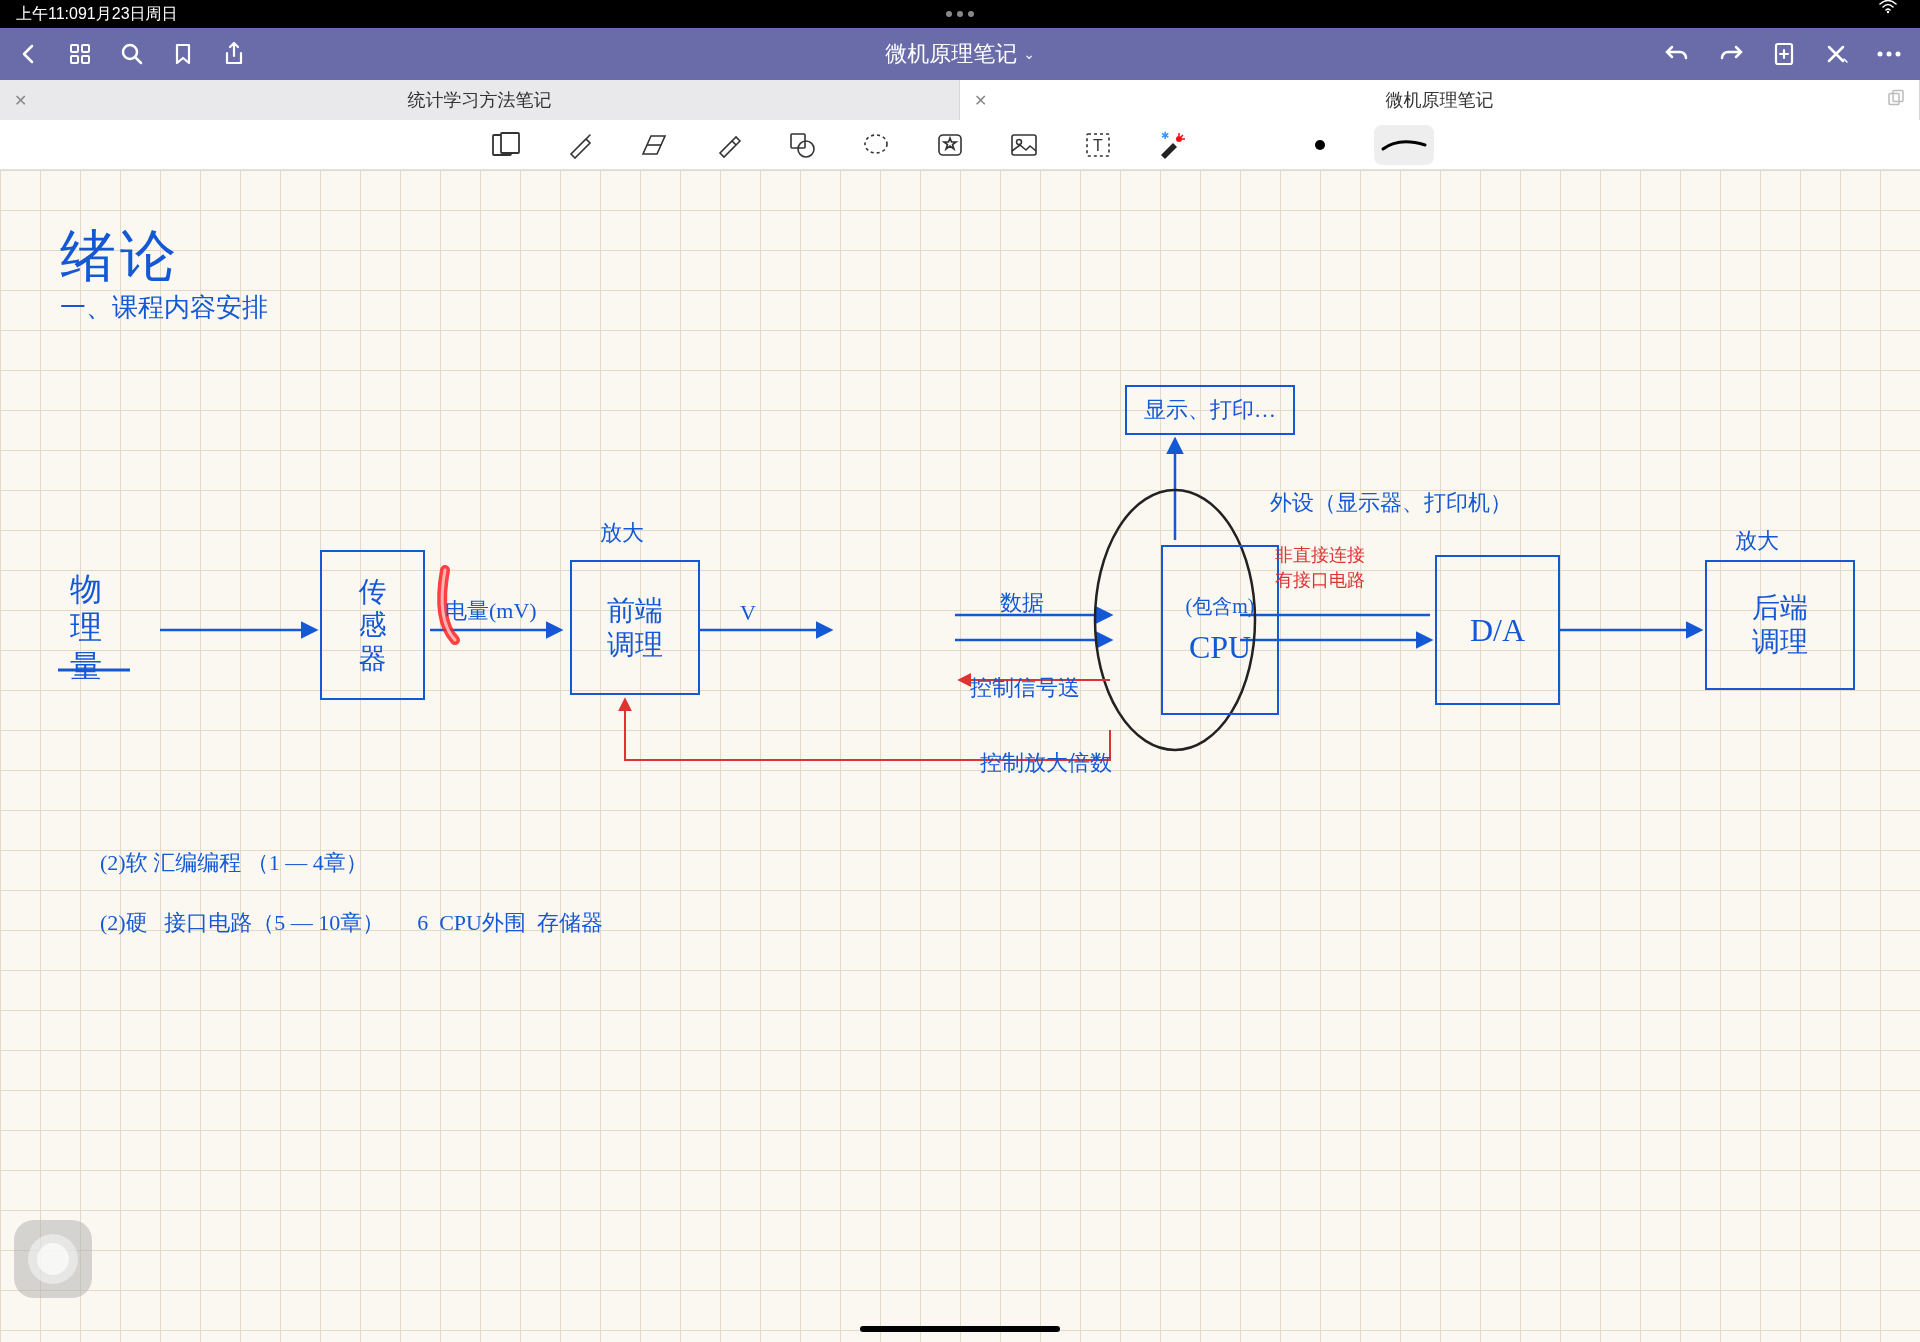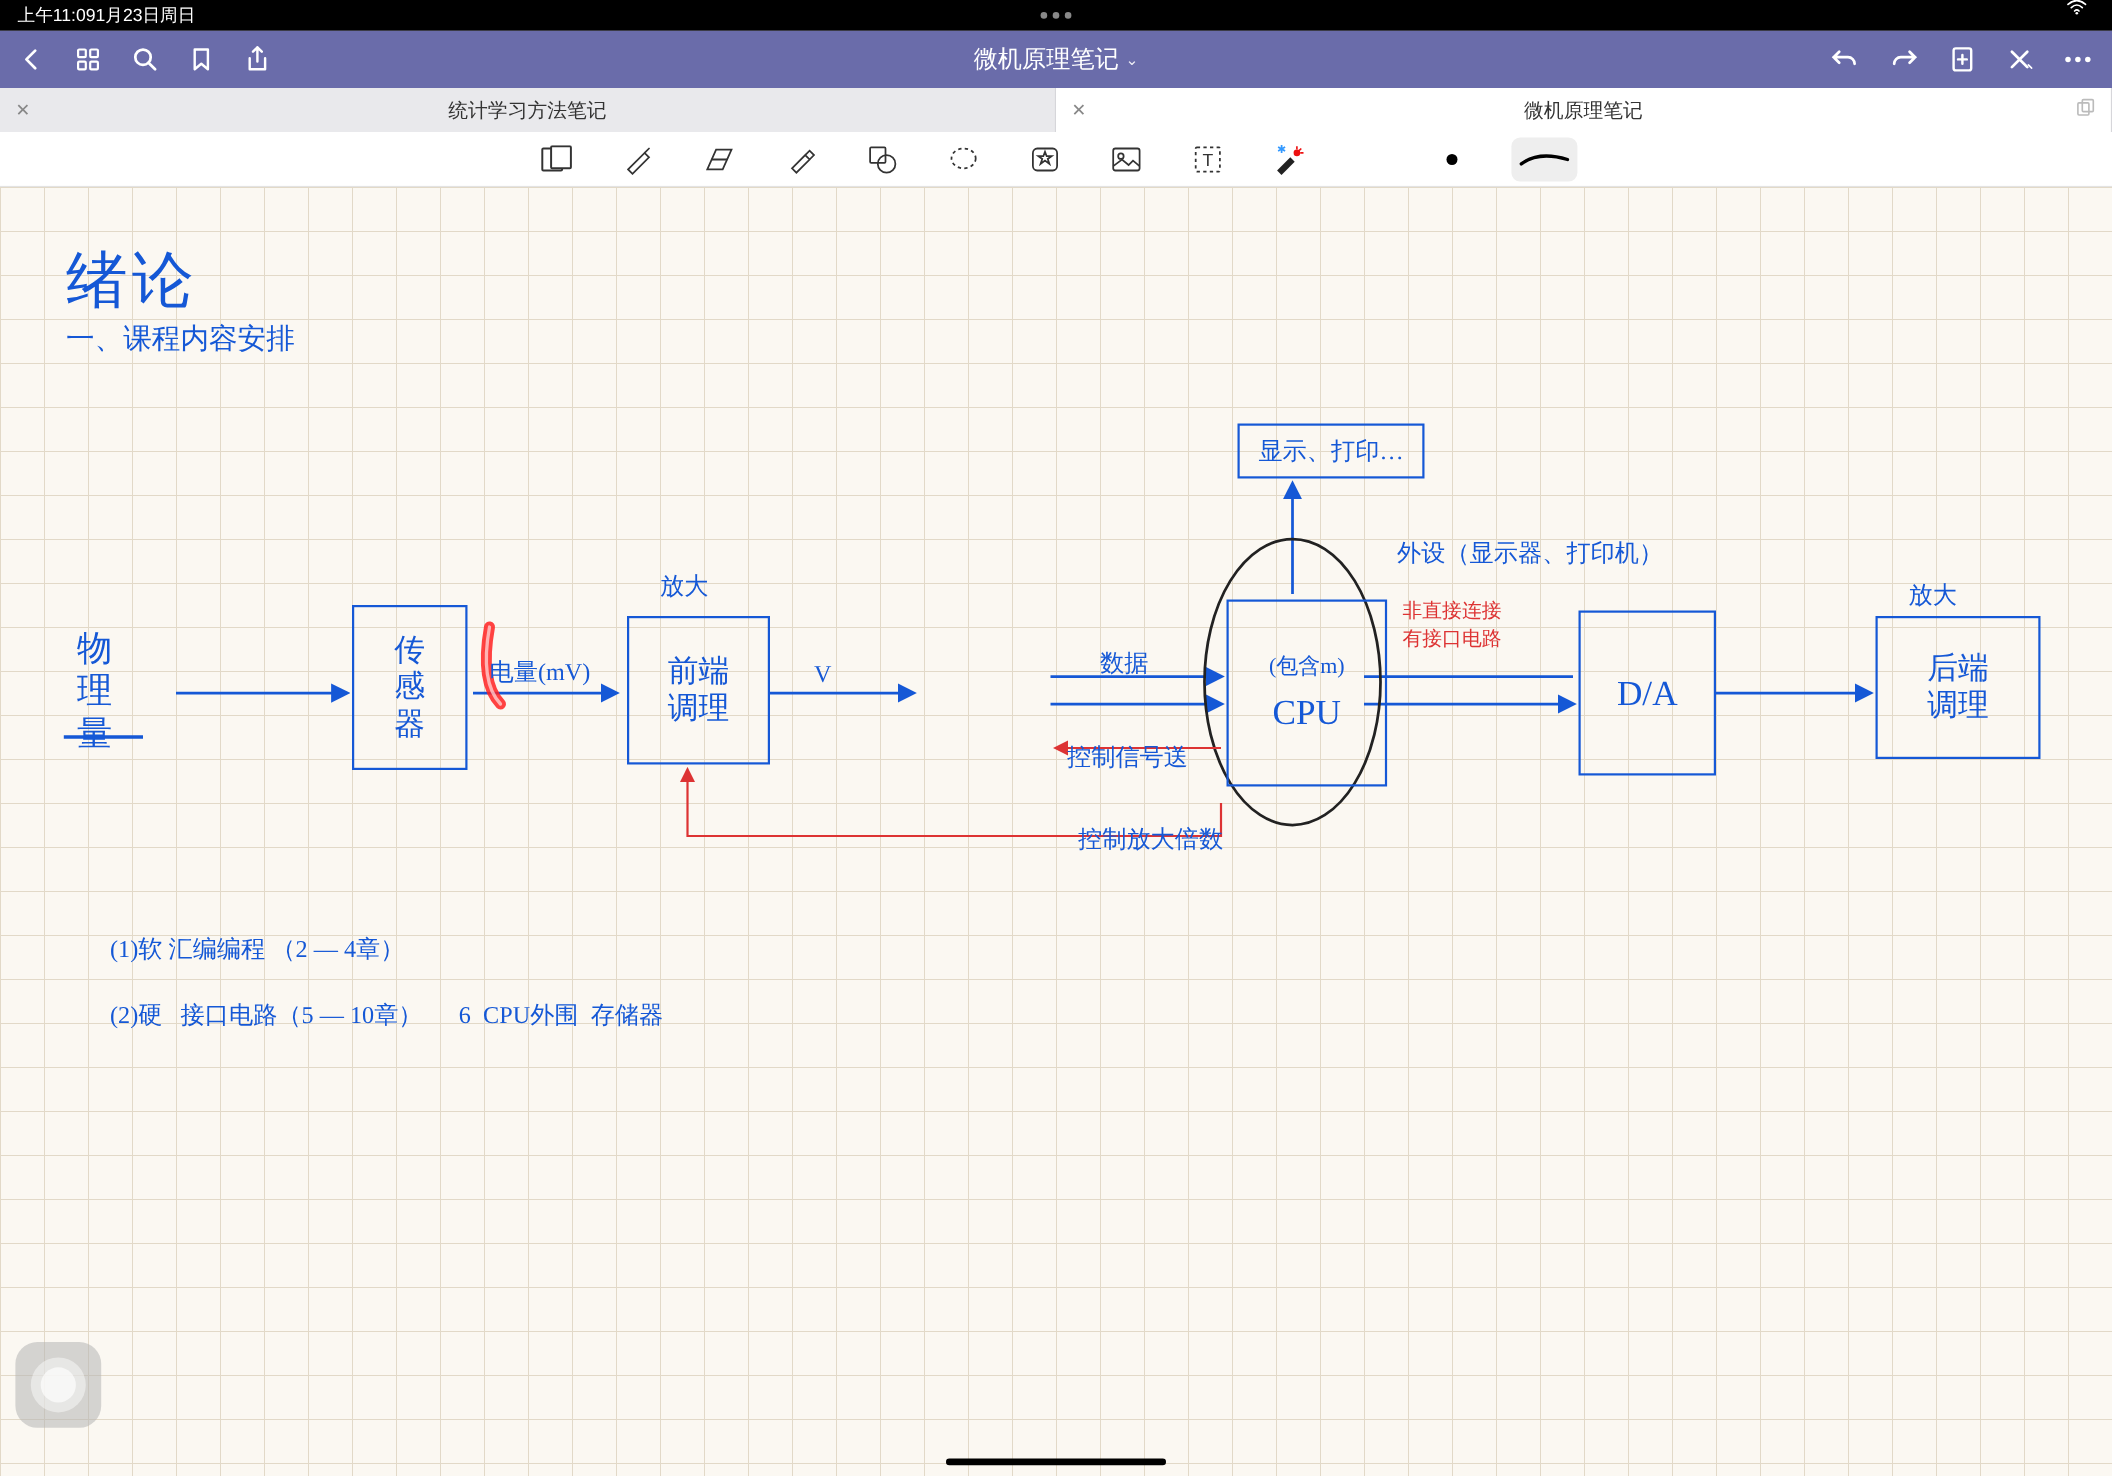--- a/index.html
+++ b/index.html
@@ -370,39 +370,39 @@
   <div class="ink small" style="left:445px; top:428px">电量(mV)</div>
 
   <div class="ink small" style="left:600px; top:350px">放大</div>
   <div class="ink box" style="left:570px; top:390px; width:130px; height:135px; white-space:pre">前端
 调理</div>
   <div class="ink small" style="left:740px; top:430px">V</div>
 
   <div class="ink small" style="left:1000px; top:420px">数据</div>
   <div class="ink small" style="left:970px; top:505px">控制信号送</div>
 
-  <div class="ink box" style="left:1115px; top:375px; width:146px; height:170px;">
+  <div class="ink box" style="left:1161px; top:375px; width:118px; height:170px;">
     <span style="font-size:20px">(包含m)</span>
     <span style="font-size:32px; margin-top:10px">CPU</span>
   </div>
 
   <div class="ink box" style="left:1125px; top:215px; width:170px; height:50px; font-size:22px">显示、打印…</div>
   <div class="ink small" style="left:1270px; top:320px">外设（显示器、打印机）</div>
   <div class="ink red tiny" style="left:1275px; top:375px">非直接连接</div>
   <div class="ink red tiny" style="left:1275px; top:400px">有接口电路</div>
 
   <div class="ink box" style="left:1435px; top:385px; width:125px; height:150px; font-size:32px">D/A</div>
 
   <div class="ink small" style="left:1735px; top:358px">放大</div>
   <div class="ink box" style="left:1705px; top:390px; width:150px; height:130px; white-space:pre">后端
 调理</div>
 
   <div class="ink small" style="left:980px; top:580px">控制放大倍数</div>
 
-  <div class="ink small" style="left:100px; top:680px">(1)软   汇编编程  （2 — 4章）</div>
+  <div class="ink small" style="left:100px; top:680px">(2)软   汇编编程  （1 — 4章）</div>
   <div class="ink small" style="left:100px; top:740px; white-space:pre">(2)硬   接口电路（5 — 10章）      6  CPU外围  存储器</div>
 
   <div class="assistive">
     <div class="inner">
         <div class="core"></div>
       </div>
   </div>
 
   <div class="home-bar"></div>
 </div>

